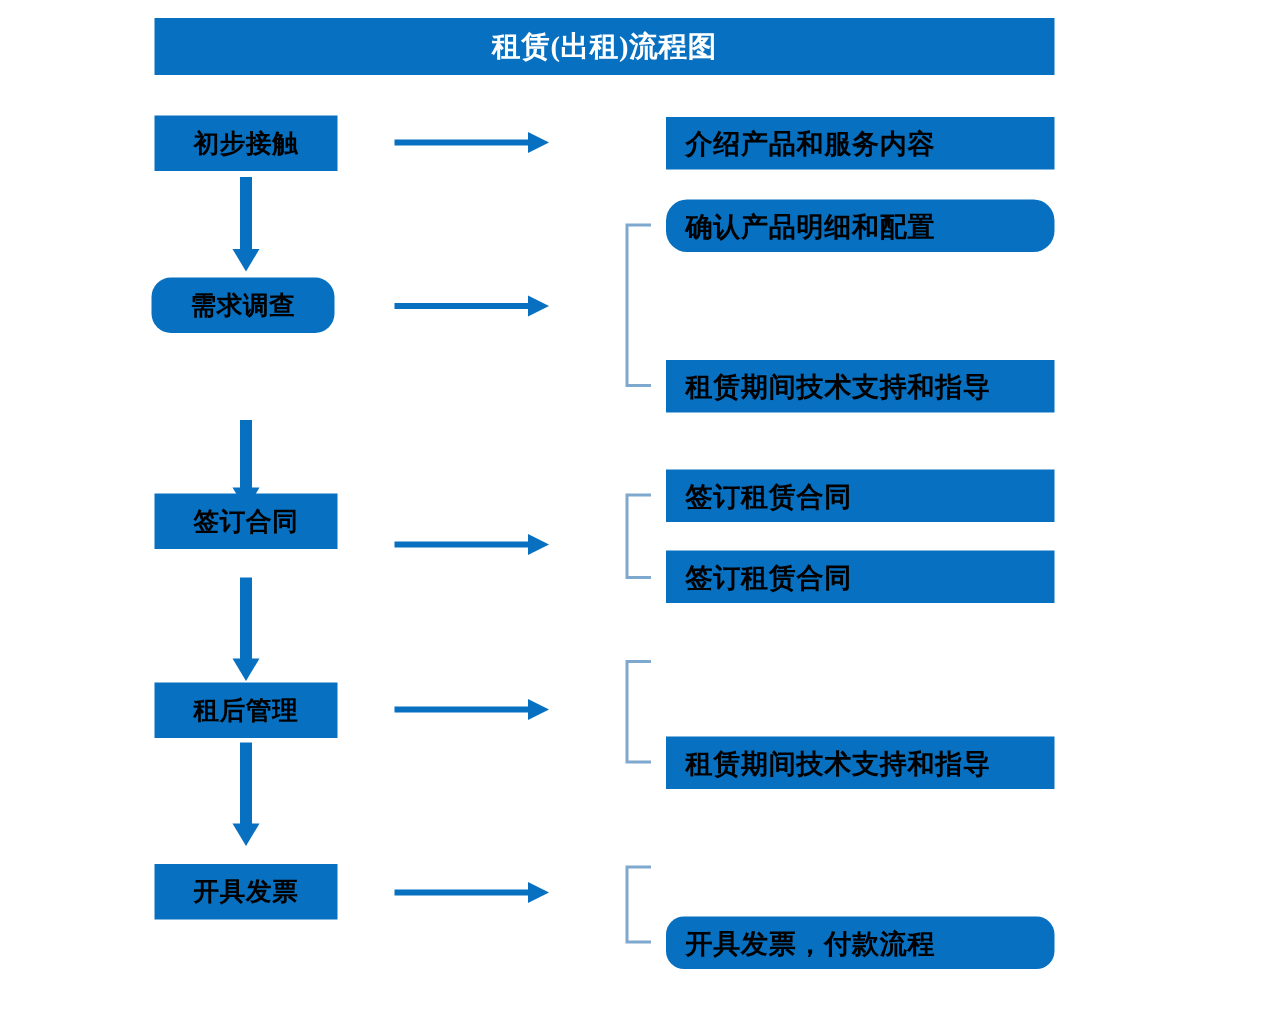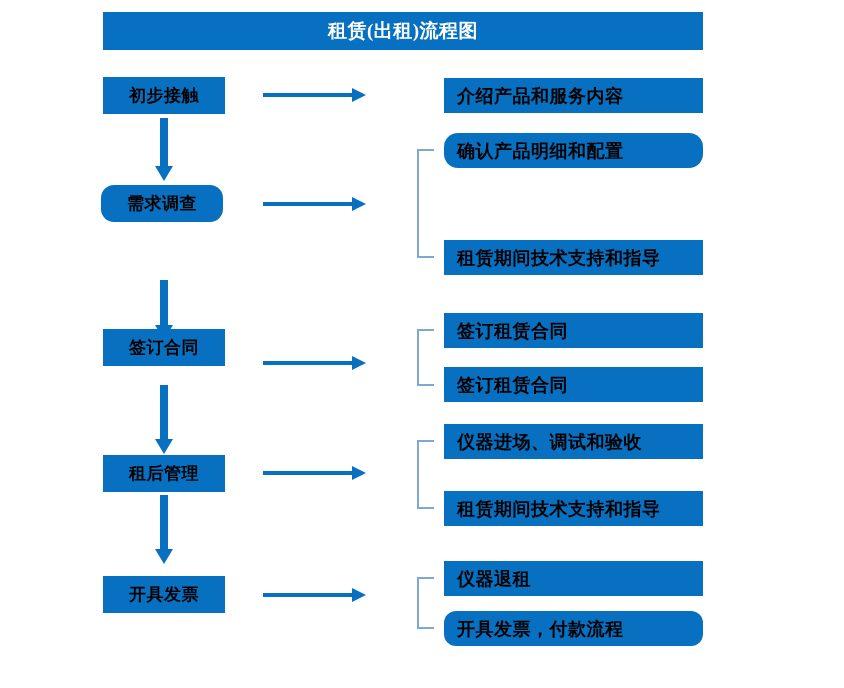--- a/index.html
+++ b/index.html
@@ -143,21 +143,19 @@
 
   <div class="node detail" style="top:133px;border-radius:14px;">确认产品明细和配置</div>
 
 
   <div class="node detail" style="top:240px;">租赁期间技术支持和指导</div>
 
   <div class="node detail" style="top:313px;">签订租赁合同</div>
 
   <div class="node detail" style="top:367px;">签订租赁合同</div>
 
-  <div class="node detail" style="top:424px;">仪器进场、调试和验收</div>
 
   <div class="node detail" style="top:491px;text-align:right;">租赁期间技术支持和指导</div>
 
-  <div class="node detail" style="top:561px;">仪器退租</div>
 
   <div class="node detail" style="top:611px;border-radius:12px;">开具发票，付款流程</div>
 
 </div>
 
 </body></html>

